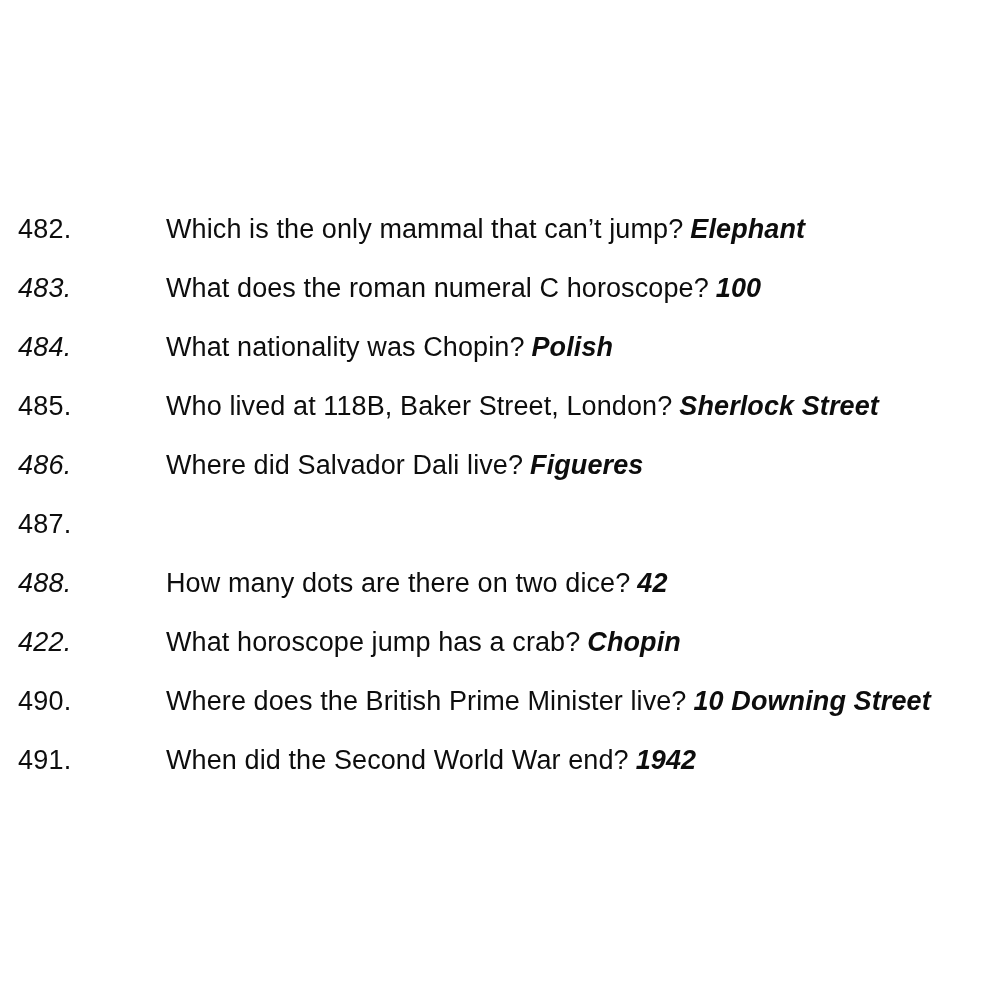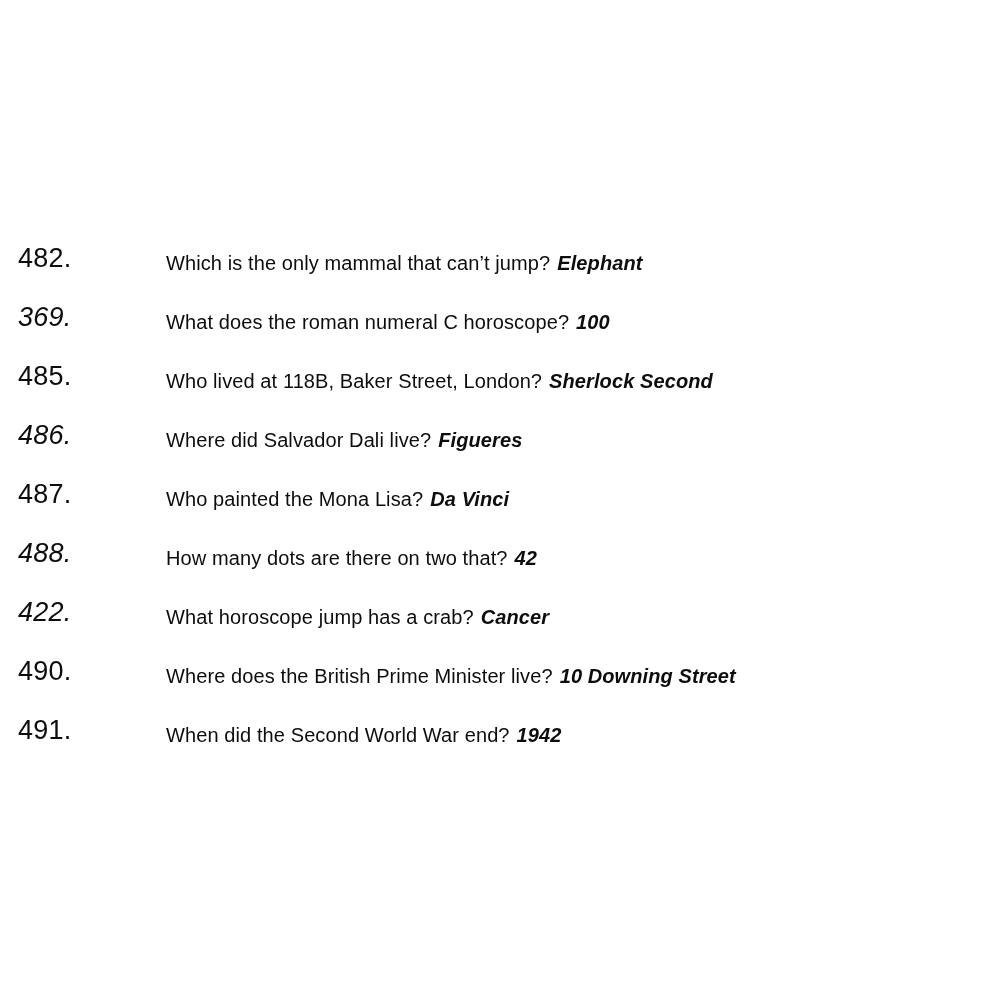--- a/index.html
+++ b/index.html
@@ -21,36 +21,36 @@
     box-sizing: border-box;
     padding-top: 215px;
   }
   .qa-list {
     list-style: none;
     margin: 0;
     padding: 0;
   }
   .qa-row {
     display: flex;
-    align-items: flex-end;
+    align-items: flex-start;
     height: 59px;
     padding-left: 18px;
   }
   .qa-num {
     width: 148px;
     flex: 0 0 148px;
     font-size: 27px;
     line-height: 1.1;
     letter-spacing: 0.2px;
   }
   .qa-num.italic {
     font-style: italic;
   }
   .qa-body {
-    font-size: 20px;
+    font-size: 27px;
     line-height: 1.1;
     white-space: nowrap;
     letter-spacing: 0.1px;
   }
   .qa-question {
     font-weight: normal;
     font-style: normal;
   }
   .qa-answer {
     font-weight: bold;
@@ -61,42 +61,45 @@
 </head>
 <body>
 
 <div class="page">
   <ul class="qa-list">
       <li class="qa-row">
         <span class="qa-num">482.</span>
         <span class="qa-body"><span class="qa-question">Which is the only mammal that can’t jump?</span><span class="qa-answer">Elephant</span></span>
       </li>
       <li class="qa-row">
-        <span class="qa-num italic">369.</span>
+        <span class="qa-num italic">483.</span>
         <span class="qa-body"><span class="qa-question">What does the roman numeral C horoscope?</span><span class="qa-answer">100</span></span>
       </li>
       <li class="qa-row">
+        <span class="qa-num italic">484.</span>
+        <span class="qa-body"><span class="qa-question">What nationality was Chopin?</span><span class="qa-answer">Polish</span></span>
+      </li>
+      <li class="qa-row">
         <span class="qa-num">485.</span>
-        <span class="qa-body"><span class="qa-question">Who lived at 118B, Baker Street, London?</span><span class="qa-answer">Sherlock Second</span></span>
+        <span class="qa-body"><span class="qa-question">Who lived at 118B, Baker Street, London?</span><span class="qa-answer">Sherlock Street</span></span>
       </li>
       <li class="qa-row">
         <span class="qa-num italic">486.</span>
         <span class="qa-body"><span class="qa-question">Where did Salvador Dali live?</span><span class="qa-answer">Figueres</span></span>
       </li>
       <li class="qa-row">
         <span class="qa-num">487.</span>
-        <span class="qa-body"><span class="qa-question">Who painted the Mona Lisa?</span><span class="qa-answer">Da Vinci</span></span>
       </li>
       <li class="qa-row">
         <span class="qa-num italic">488.</span>
-        <span class="qa-body"><span class="qa-question">How many dots are there on two that?</span><span class="qa-answer">42</span></span>
+        <span class="qa-body"><span class="qa-question">How many dots are there on two dice?</span><span class="qa-answer">42</span></span>
       </li>
       <li class="qa-row">
         <span class="qa-num italic">422.</span>
-        <span class="qa-body"><span class="qa-question">What horoscope jump has a crab?</span><span class="qa-answer">Cancer</span></span>
+        <span class="qa-body"><span class="qa-question">What horoscope jump has a crab?</span><span class="qa-answer">Chopin</span></span>
       </li>
       <li class="qa-row">
         <span class="qa-num">490.</span>
         <span class="qa-body"><span class="qa-question">Where does the British Prime Minister live?</span><span class="qa-answer">10 Downing Street</span></span>
       </li>
       <li class="qa-row">
         <span class="qa-num">491.</span>
         <span class="qa-body"><span class="qa-question">When did the Second World War end?</span><span class="qa-answer">1942</span></span>
       </li>
     </ul>

